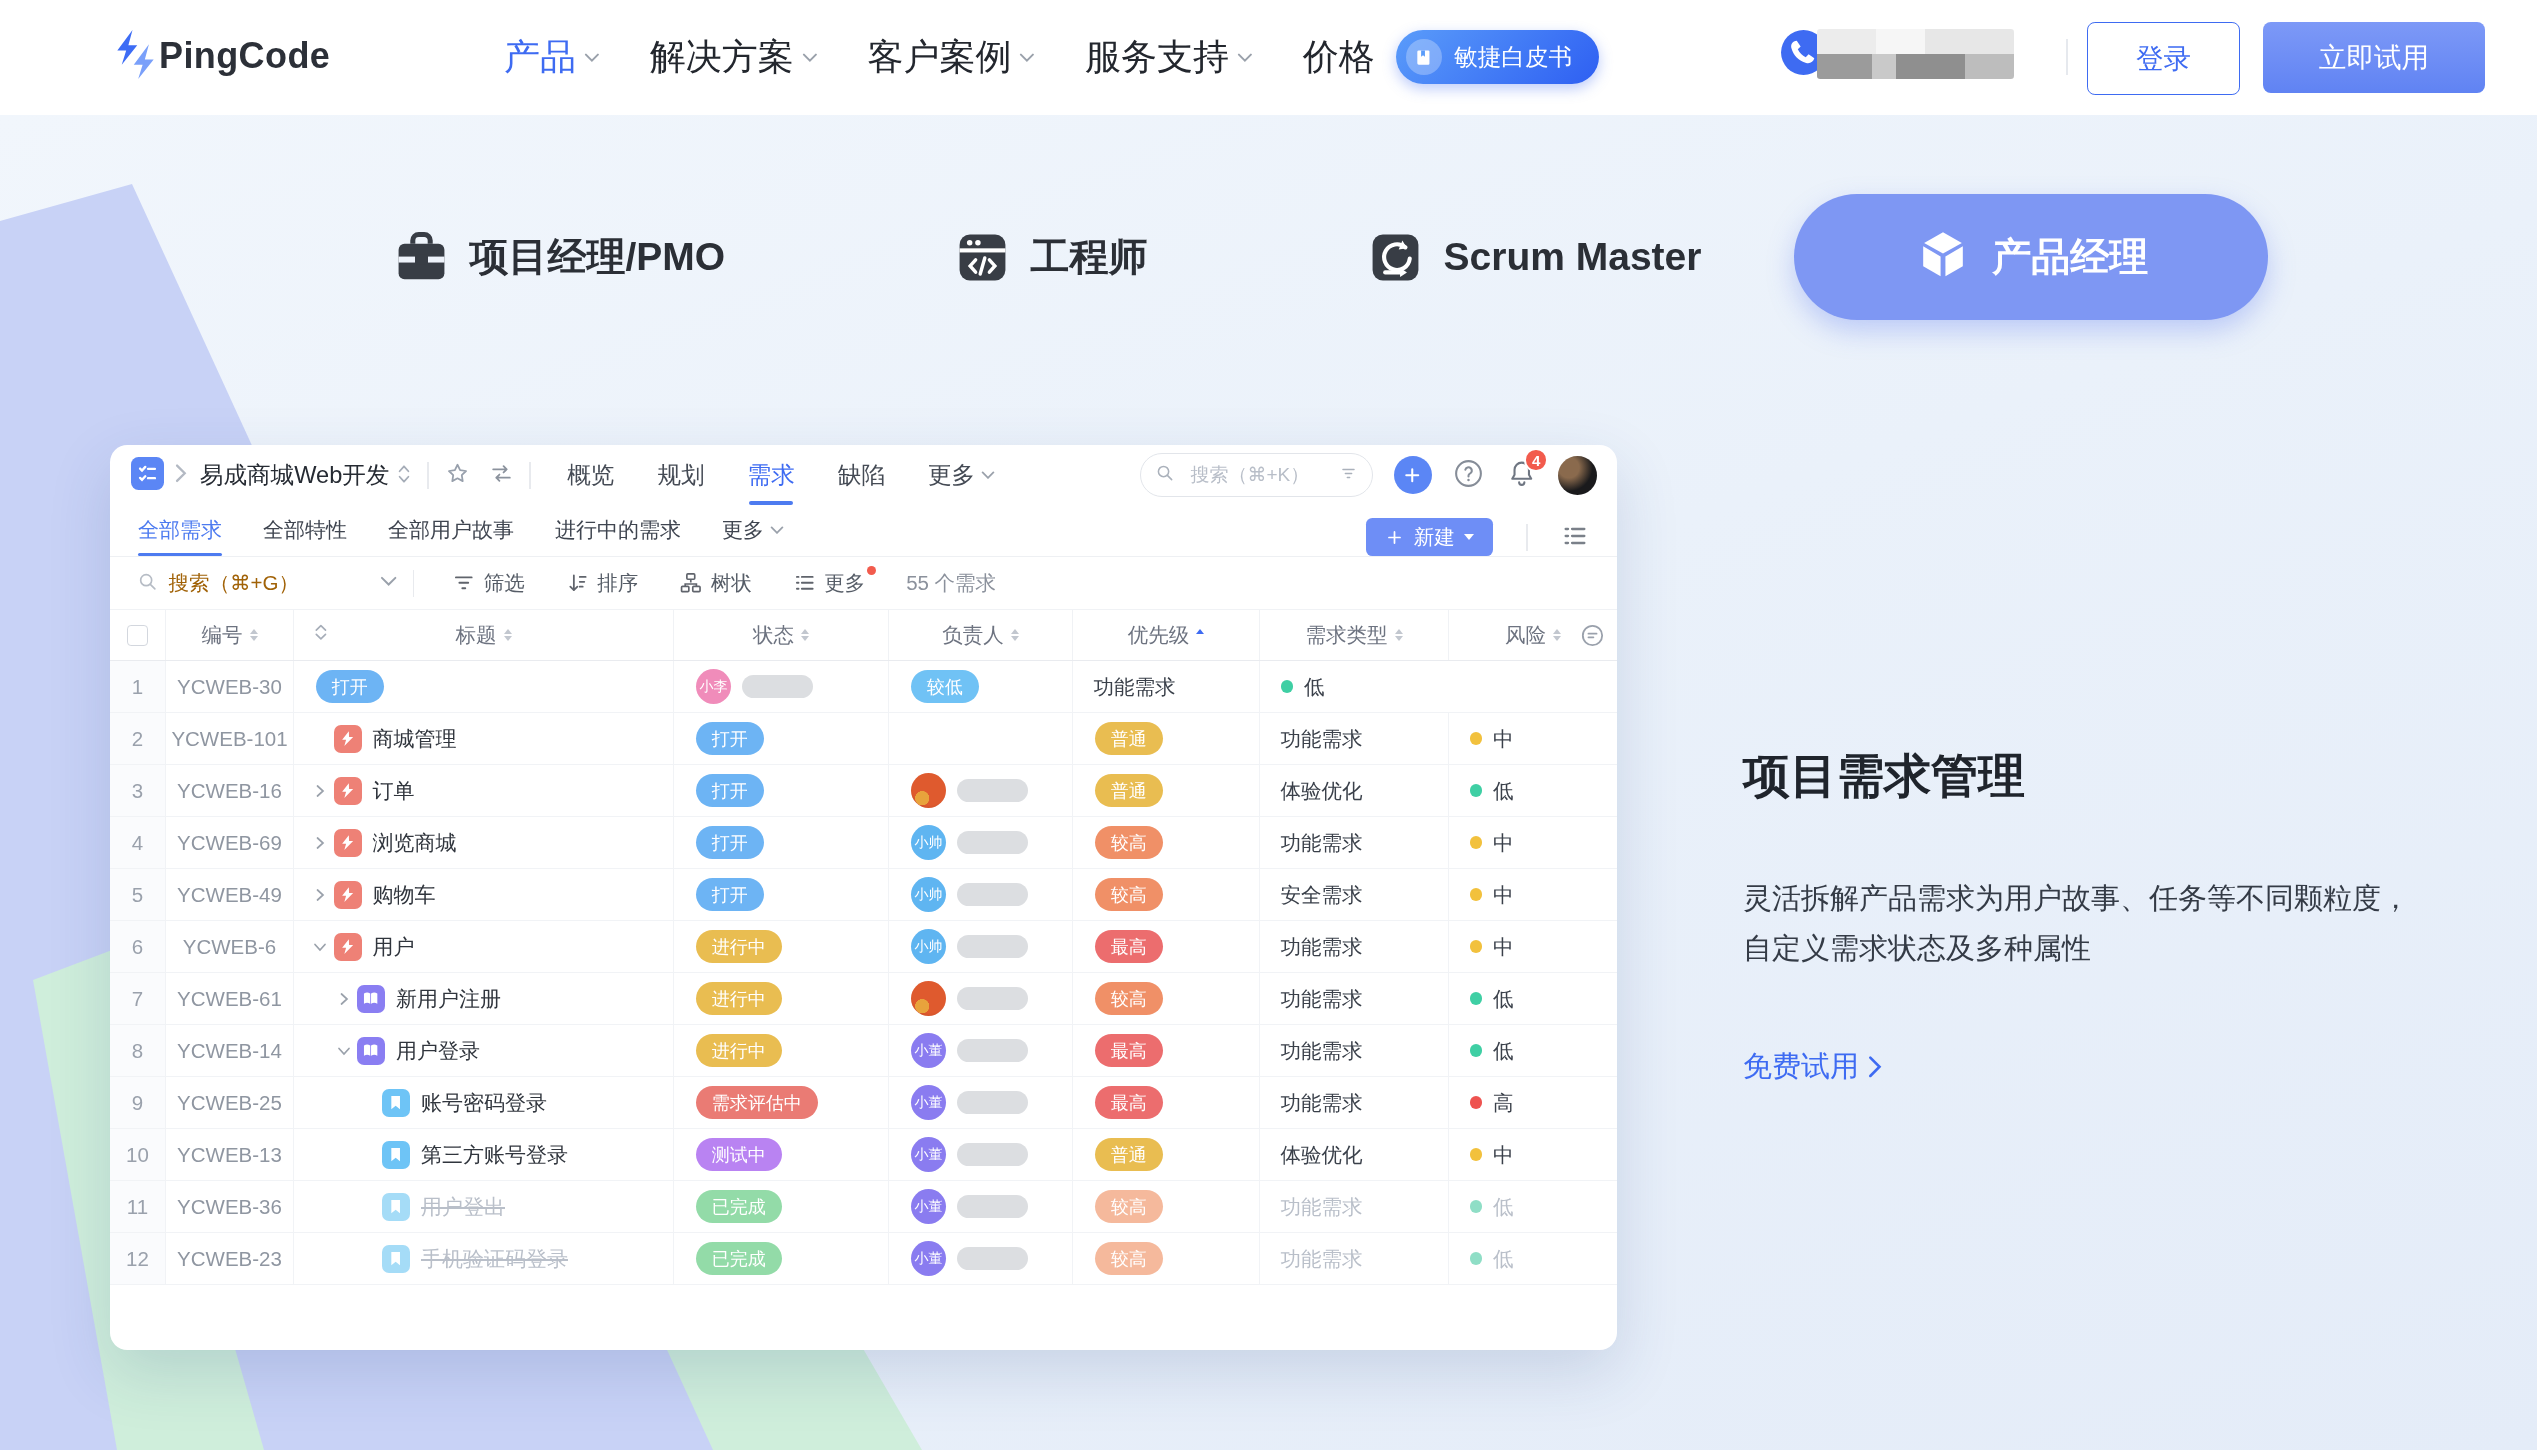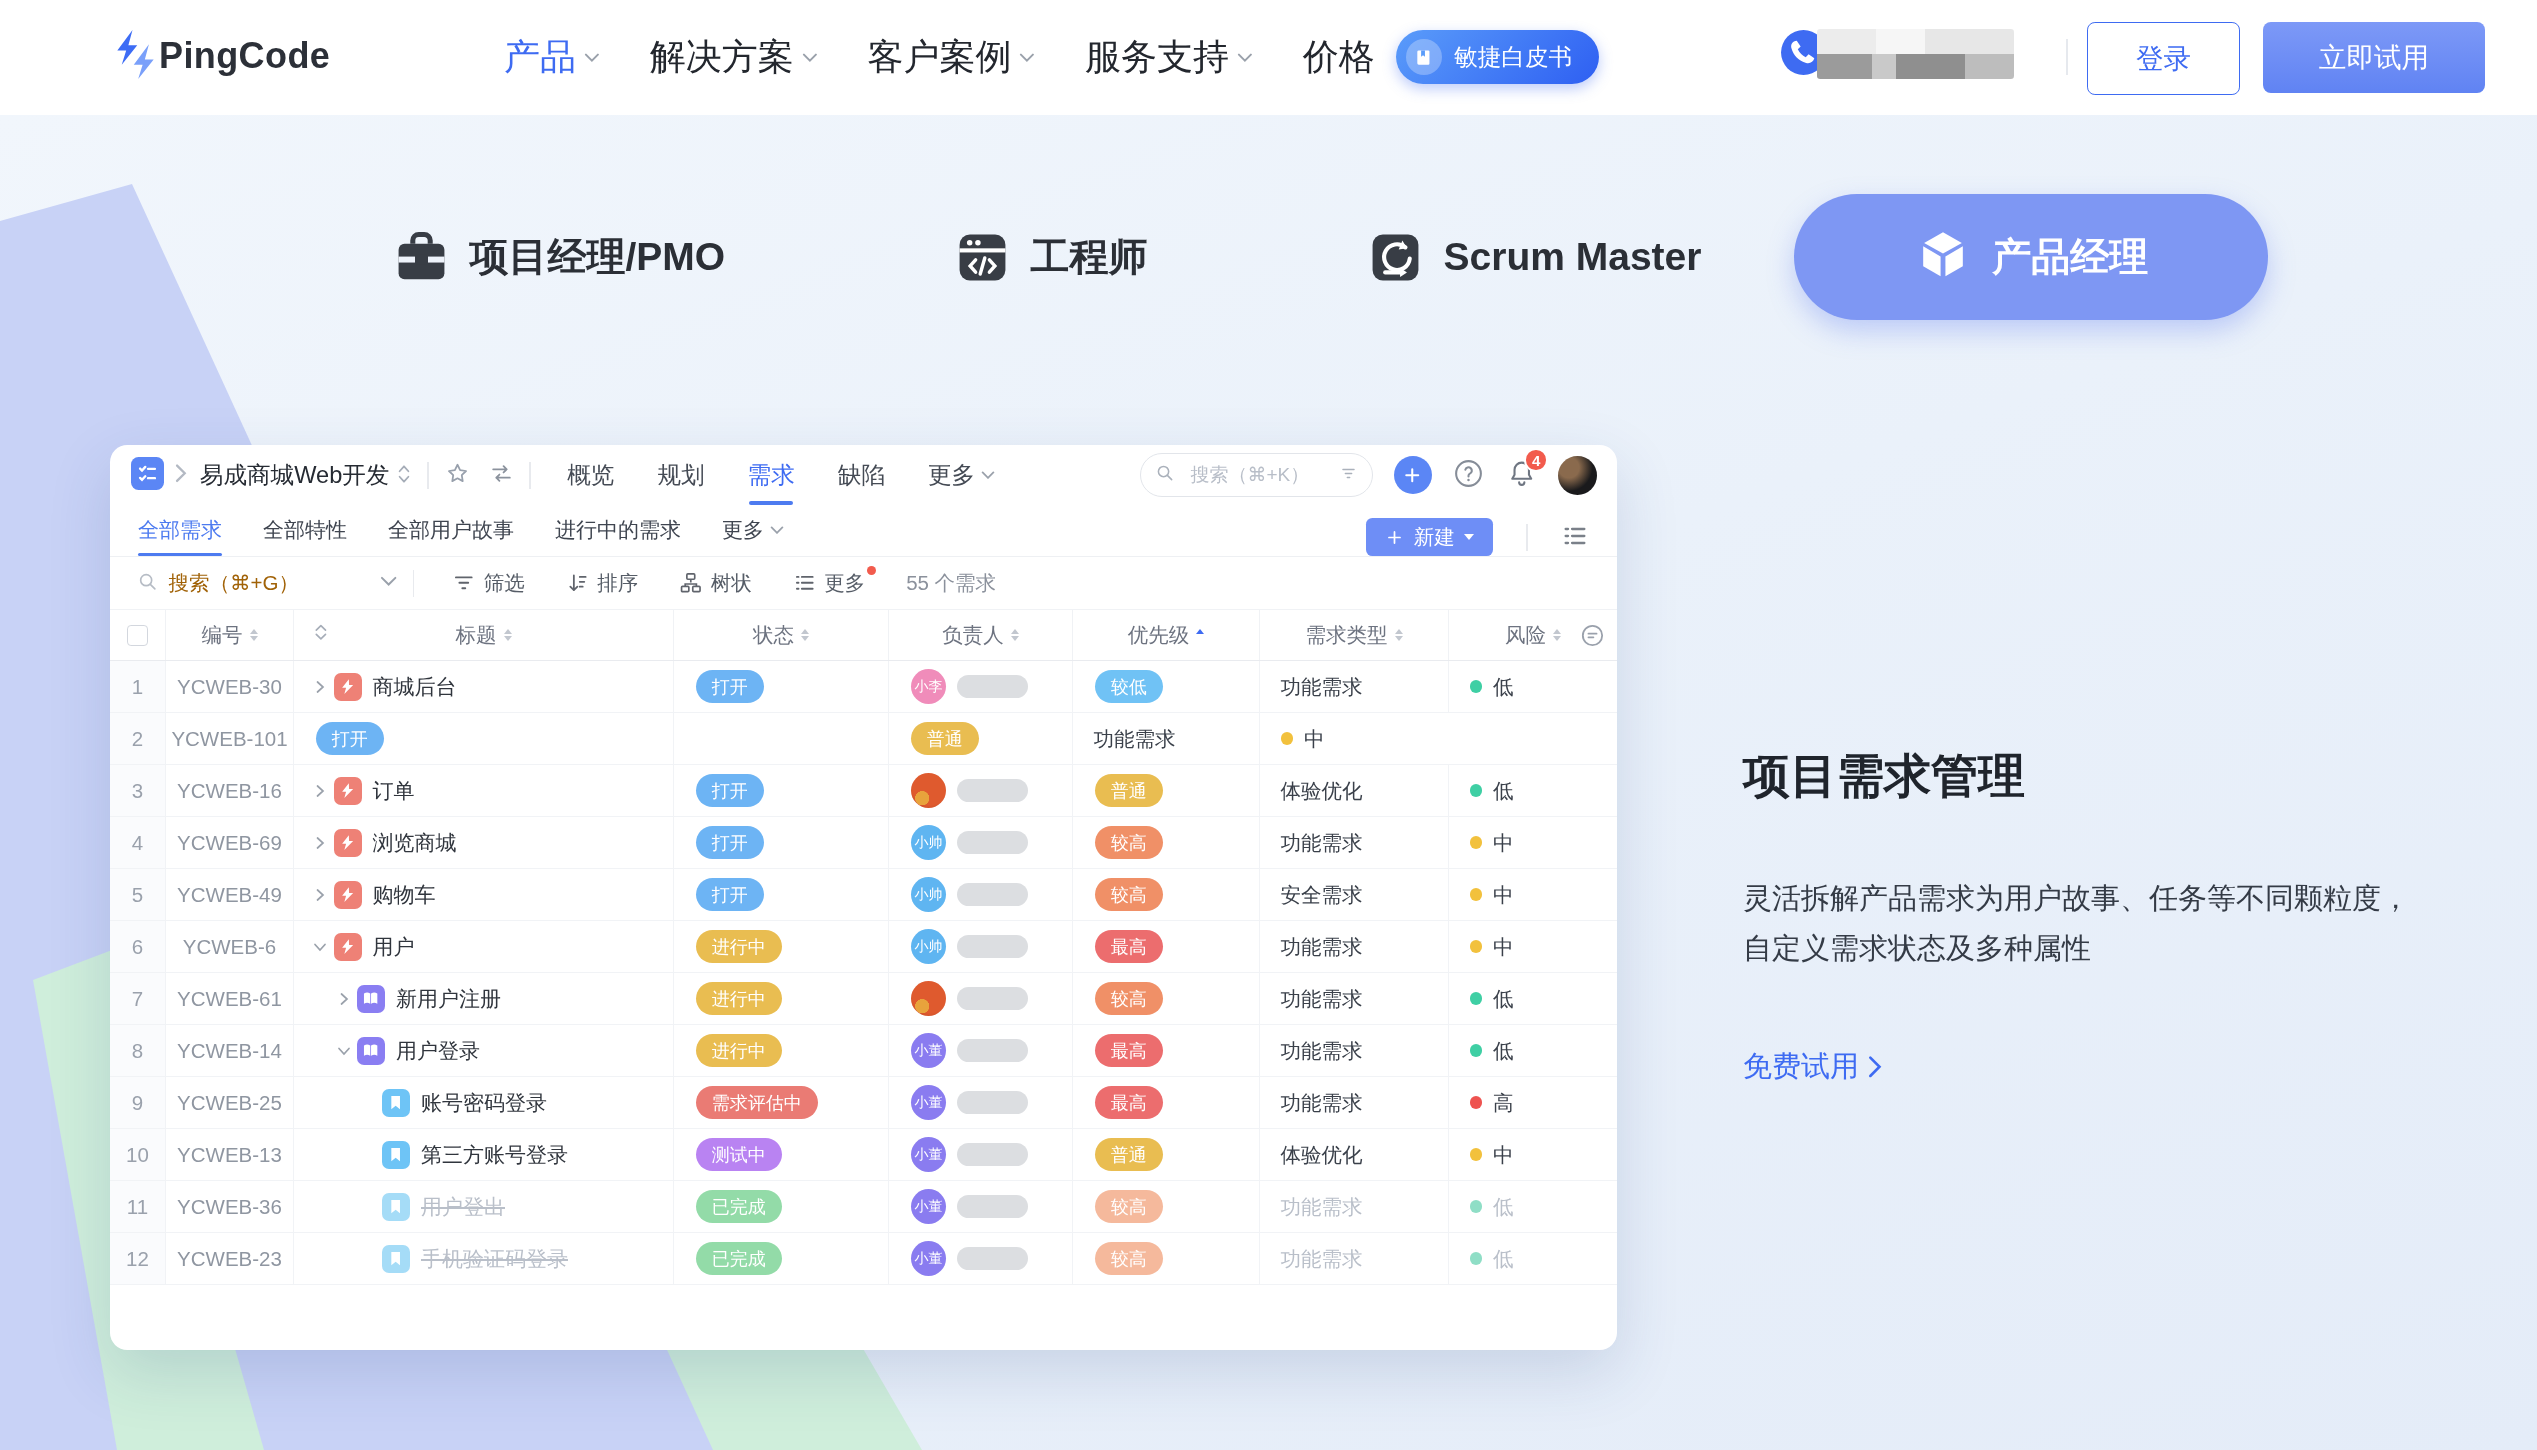--- a/index.html
+++ b/index.html
@@ -467,33 +467,20 @@
               <circle cx="12" cy="12" r="8.6" fill="none" stroke="#9aa1ac" stroke-width="1.6"></circle>
               <path d="M8.4 10.4h7.2M8.4 13.6h4.4" stroke="#9aa1ac" stroke-width="1.6" stroke-linecap="round"></path>
             </svg>
           </span>
         </div>
       </div>
     <div class="rows">
         <div class="trow grid">
           <div class="td num">1</div>
           <div class="td id">YCWEB-30</div>
-          <div class="td title" style="padding-left:12.6px">
-            <span class="chev">
-              <svg width="14" height="14" viewBox="0 0 14 14">
-                <path d="m4.5 2 5.5 5-5.5 5" stroke="#9aa1ab" stroke-width="1.7" fill="none" stroke-linecap="round"></path>
-              </svg>
-            </span>
-            <span class="ticon" style="background:#ee8176">
-              <svg width="17.3" height="17.3" viewBox="0 0 22 22">
-                <path d="M12.5 1.5 4 12.5h5L6.8 20.5 18 9h-5.2z" fill="#fff"></path>
-              </svg>
-            </span>
-            <span class="ttext">商城后台</span>
-          </div>
           <div class="td status">
             <span class="pill" style="background:#6db4f4">打开</span>
           </div>
           <div class="td assignee">
             <span class="avatar" style="background:#f08cba">小李</span>
             <span class="namebar"></span>
           </div>
           <div class="td prio">
             <span class="pill" style="background:#70c2f5">较低</span>
           </div>
@@ -501,20 +488,29 @@
             <span class="muted-text">功能需求</span>
           </div>
           <div class="td risk">
             <span class="dot" style="background:#3fcfa4"></span>
             <span class="muted-text">低</span>
           </div>
         </div>
         <div class="trow grid">
           <div class="td num">2</div>
           <div class="td id">YCWEB-101</div>
+          <div class="td title" style="padding-left:12.6px">
+            <span class="chev"></span>
+            <span class="ticon" style="background:#ee8176">
+              <svg width="17.3" height="17.3" viewBox="0 0 22 22">
+                <path d="M12.5 1.5 4 12.5h5L6.8 20.5 18 9h-5.2z" fill="#fff"></path>
+              </svg>
+            </span>
+            <span class="ttext">商城管理</span>
+          </div>
           <div class="td status">
             <span class="pill" style="background:#6db4f4">打开</span>
           </div>
           <div class="td assignee"></div>
           <div class="td prio">
             <span class="pill" style="background:#e9bd51">普通</span>
           </div>
           <div class="td rtype">
             <span class="muted-text">功能需求</span>
           </div>

